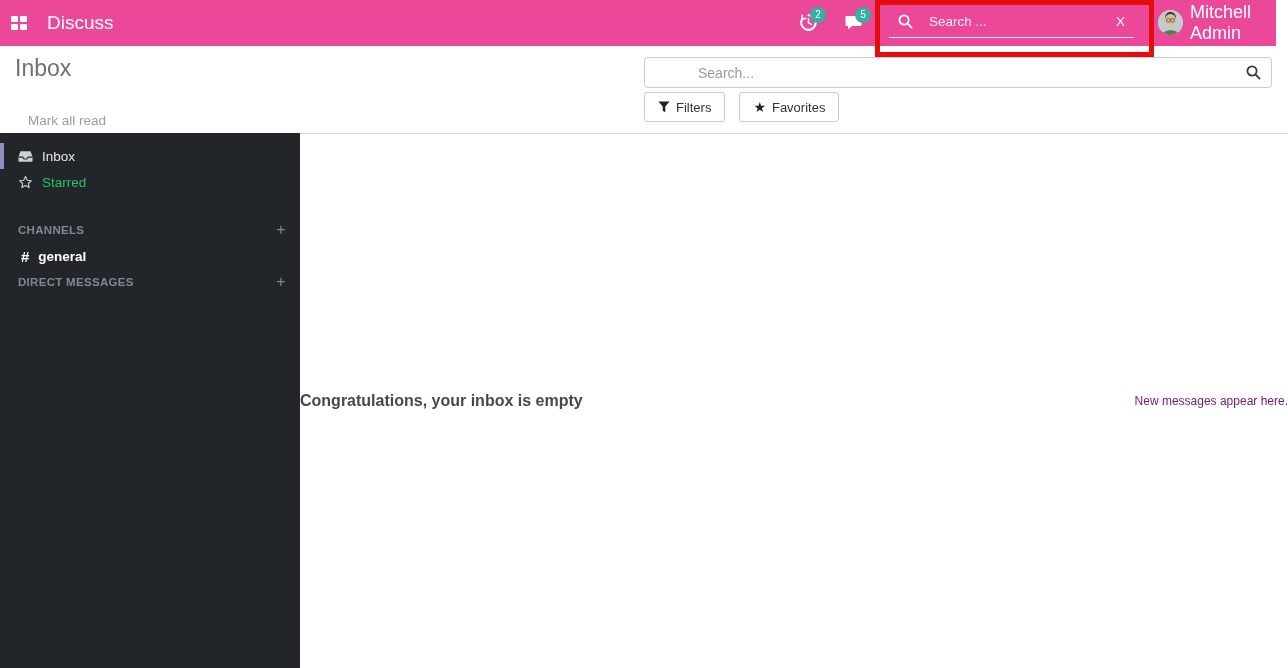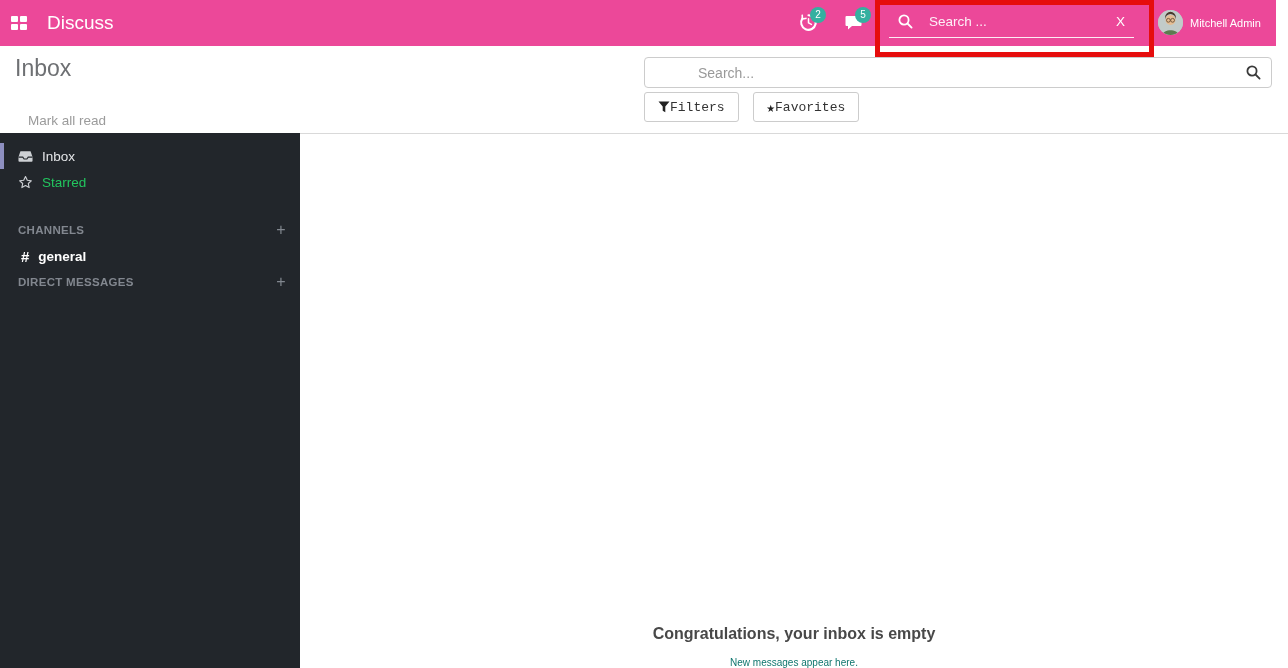--- a/index.html
+++ b/index.html
@@ -25,62 +25,62 @@
                 display:flex; align-items:center;
                 border-bottom:1px solid rgba(255,255,255,0.9); }
   .nav-search svg { margin-left:8px; flex-shrink:0; }
   .nav-search input { flex:1; min-width:0; background:transparent; border:none; outline:none;
                       color:#fff; font-size:13.5px; padding-left:15px; }
   .nav-search input::placeholder { color:rgba(255,255,255,0.92); }
   .nav-clear { color:#fff; font-size:13.5px; margin:0 9px 0 4px; cursor:pointer; }
   .avatar { position:absolute; left:1158px; top:10px; width:25px; height:25px;
             border-radius:50%; overflow:hidden; cursor:pointer; background:#b9c3c4; }
   .user-name { position:absolute; left:1190px; top:50%; transform:translateY(-50%);
-               color:#fff; font-size:11px; cursor:pointer; }
+               color:#fff; font-size:18px; cursor:pointer; }
 
   
   .highlight-box { position:absolute; left:875px; top:0px; width:279px; height:57px;
                    border:5px solid #e60d0d; z-index:20; pointer-events:none; }
 
   
   .control-panel { position:absolute; left:0; top:46px; width:1276px; height:87px; background:#fff; }
   .cp-title { position:absolute; left:15px; top:9px; font-size:23px; color:#6e7073; cursor:pointer; }
   .mark-all-read { position:absolute; left:28px; top:52px; font-size:13.5px; color:#9b9b9b;
                    background:none; border:none; cursor:pointer; font-family:inherit;margin-top:15px; }
   .cp-search { position:absolute; left:644px; top:11px; width:628px; height:31px;
                border:1px solid #ccc; border-radius:4px; display:flex; align-items:center; background:#fff;padding-left:44px; }
   .cp-search input { flex:1; min-width:0; border:none; outline:none; font-size:14px;
                      padding-left:9px; color:#333; background:transparent; }
   .cp-search input::placeholder { color:#999; }
   .cp-search svg { margin-right:9px; flex-shrink:0; cursor:pointer; }
   .cp-buttons { position:absolute; left:644px; top:46px; display:flex; gap:14px; }
   .cp-btn { height:30px; background:#fff; border:1px solid #ccc; border-radius:3px;
             font-size:13px; color:#333; padding:0 13px; display:flex; align-items:center;
-            gap:0; cursor:pointer; font-family:Liberation Mono, monospace; }
+            gap:6px; cursor:pointer; font-family:Liberation Sans, sans-serif; }
   .cp-btn .star { font-size:14px; color:#222; }
 
   
   .content { position:absolute; left:0; top:133px; width:1288px; height:535px; display:flex; }
   .sidebar { width:300px; flex-shrink:0; background:#22262b; padding-top:10px; }
   .side-item { height:26px; display:flex; align-items:center; gap:9px; padding-left:14px;
                border-left:4px solid transparent; font-size:13.5px; color:#22c55e; cursor:pointer; }
   .side-item.active { border-left-color:#8d8fc0; color:#e4e5e8; }
   .side-item svg { flex-shrink:0; }
   .side-header { height:26px; display:flex; align-items:center; justify-content:space-between;
                  padding:0 14px 0 18px; font-size:11.5px; font-weight:bold; color:#82878f;
                  letter-spacing:.3px;text-align:center; }
   .side-header .plus { font-size:16px; font-weight:normal; color:#82878f; cursor:pointer; }
   .channels-gap { margin-top:22px; }
   .channel-item { height:26px; display:flex; align-items:center; gap:9px; padding-left:21px;
                   font-size:13.5px; font-weight:bold; color:#fff; cursor:pointer; }
   .channel-item .hash { font-size:15px; font-weight:bold; }
   .main { flex:1; background:#fff; border-top:1px solid #d9d9d9; display:flex;
-          flex-direction:column; align-items:center; justify-content:flex-end; gap:14px; }
+          flex-direction:row; align-items:center; justify-content:space-between; gap:14px; }
   .empty-title { font-size:16px; font-weight:bold; color:#484848; }
-  .empty-sub { font-size:10px; color:#0f766e; }
+  .empty-sub { font-size:12px; color:#701a75; }
 </style>
 </head>
 <body>
 
 <div class="navbar">
   <div class="apps-icon">
     <span></span>
       <span></span>
       <span></span>
       <span></span>

